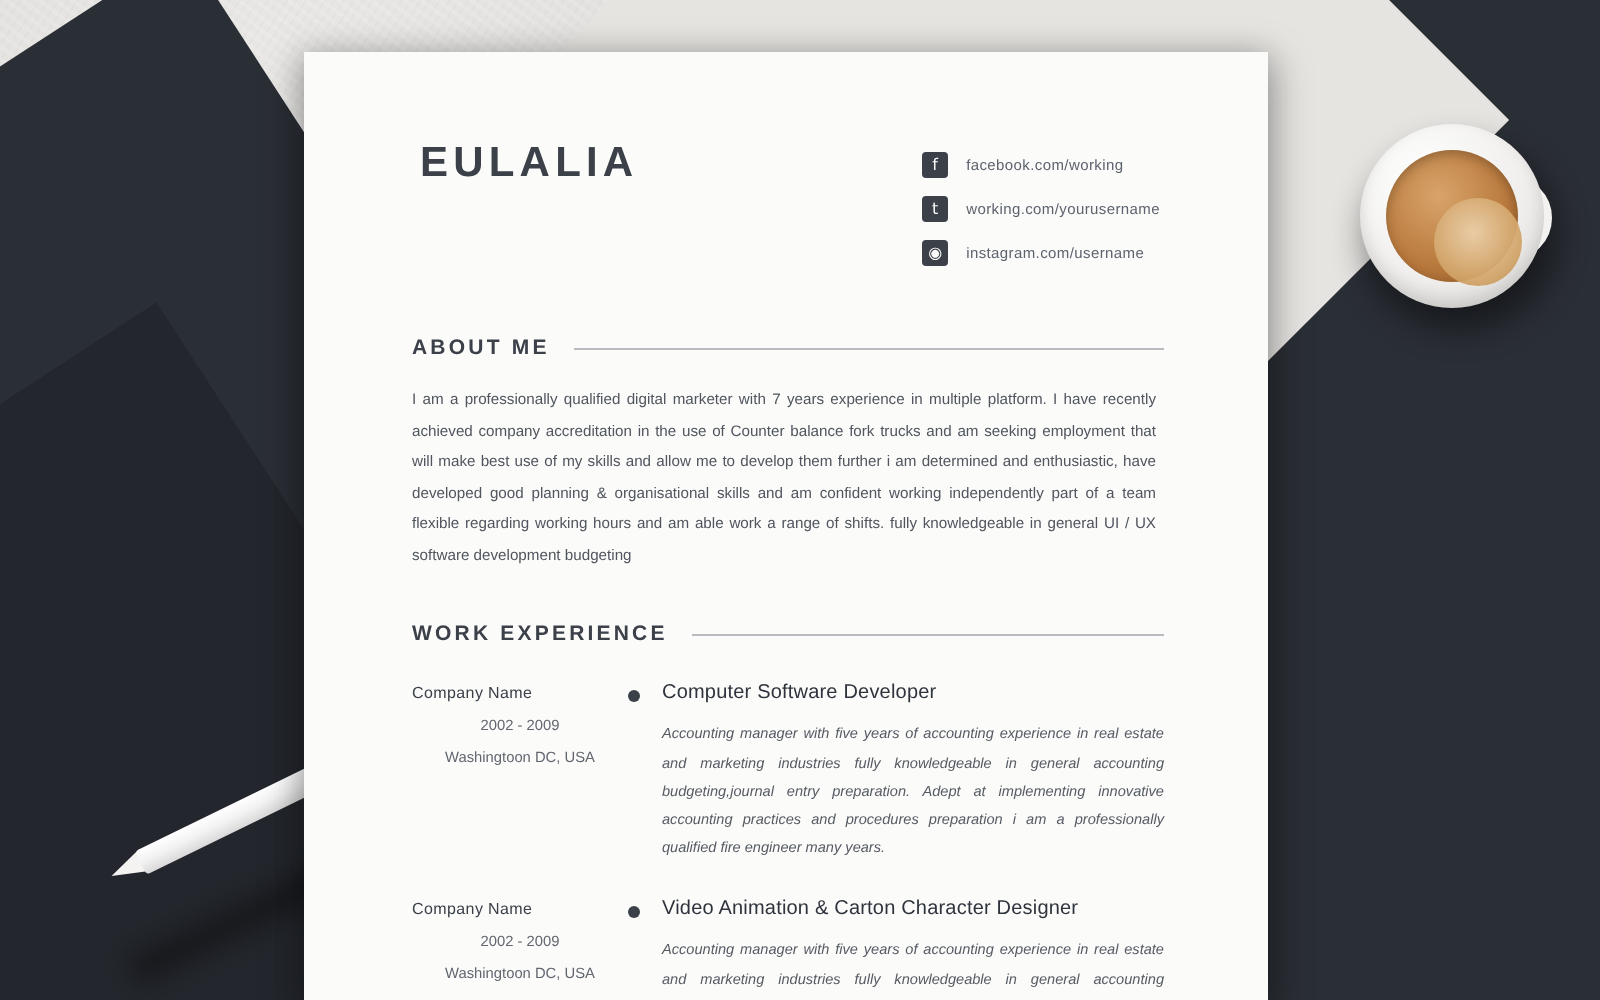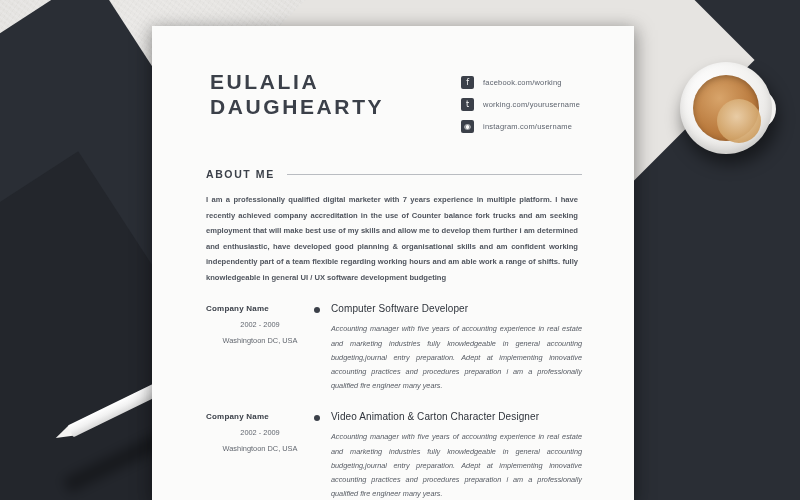--- a/index.html
+++ b/index.html
@@ -275,36 +275,35 @@
     background: #b9bcc1;
     margin-left: 12px;
   }
   .about-text {
     margin-top: 12px;
     font-size: 7.6px;
     line-height: 2.05;
     color: #50555e;
     text-align: justify;
     padding-right: 4px;
-    font-weight: bold;
   }
 
   
   .job {
     display: flex;
     margin-top: 18px;
   }
   .job-left {
     width: 108px;
     flex: none;
     padding-top: 1px;
   }
   .co {
     font-size: 8px;
-    font-weight: bold;
+    font-weight: normal;
     color: #3b4049;
     letter-spacing: .2px;
   }
   .meta {
     font-size: 7.4px;
     color: #62676f;
     margin-top: 7px;
     text-align: center;
   }
   .job-right {
@@ -364,21 +363,20 @@
     </div>
   </div>
 
   <div class="page-shadow"></div>
   <div class="page">
     <div class="page-inner">
 
       <div class="hdr">
         <div class="name-block">
           <div class="name-line">EULALIA</div>
-          <div class="name-line">DAUGHEARTY</div>
         </div>
 
         <div class="contacts">
           <div class="contact-row">
             <span class="ic">f</span>
             <span class="contact-txt">facebook.com/working</span>
           </div>
           <div class="contact-row">
             <span class="ic">t</span>
             <span class="contact-txt">working.com/yourusername</span>
@@ -389,20 +387,24 @@
           </div>
         </div>
       </div>
 
       <div class="sec">
         <div class="sec-title">ABOUT ME</div>
         <div class="sec-rule"></div>
       </div>
       <div class="about-text">I am a professionally qualified digital marketer with 7 years experience in multiple platform. I have recently achieved company accreditation in the use of Counter balance fork trucks and am seeking employment that will make best use of my skills and allow me to develop them further i am determined and enthusiastic, have developed good planning &amp; organisational skills and am confident working independently part of a team flexible regarding working hours and am able work a range of shifts. fully knowledgeable in general UI / UX software development budgeting</div>
 
+      <div class="sec">
+        <div class="sec-title">WORK EXPERIENCE</div>
+        <div class="sec-rule"></div>
+      </div>
 
       <div class="job">
         <div class="job-left">
           <div class="co">Company Name</div>
           <div class="meta">2002 - 2009</div>
           <div class="meta">Washingtoon DC, USA</div>
         </div>
         <div class="job-right">
           <div class="bullet"></div>
           <div>

